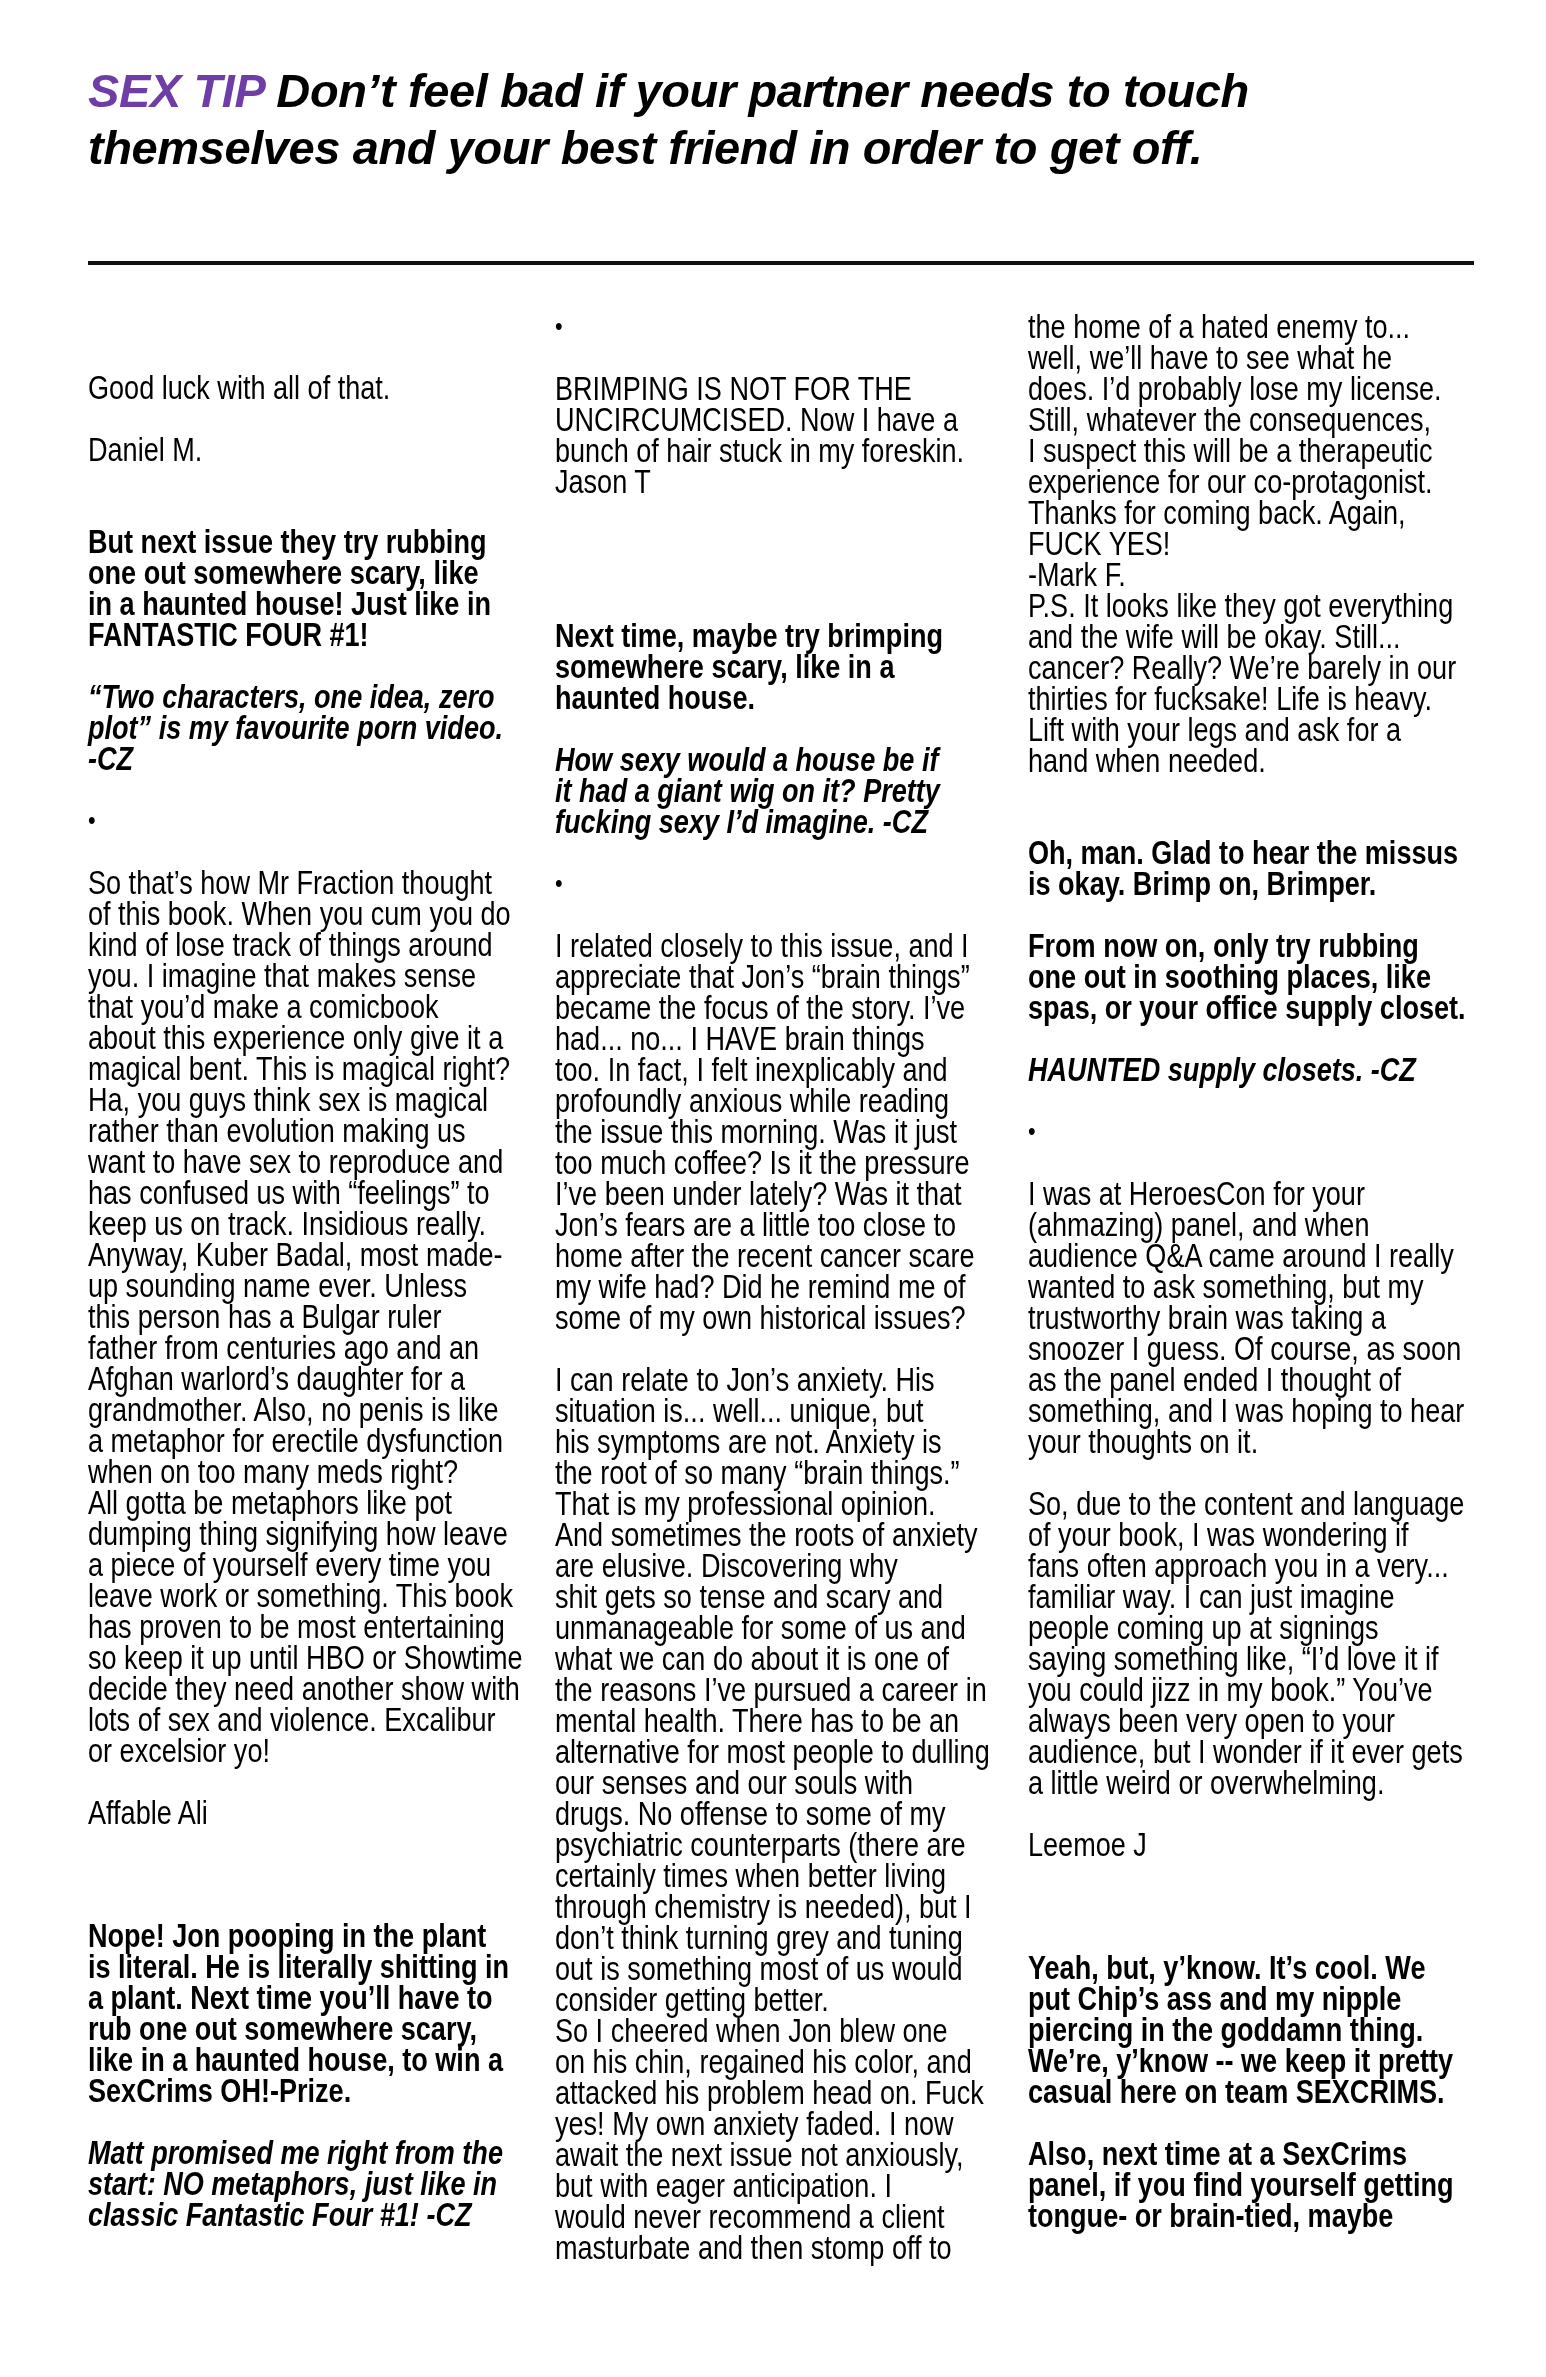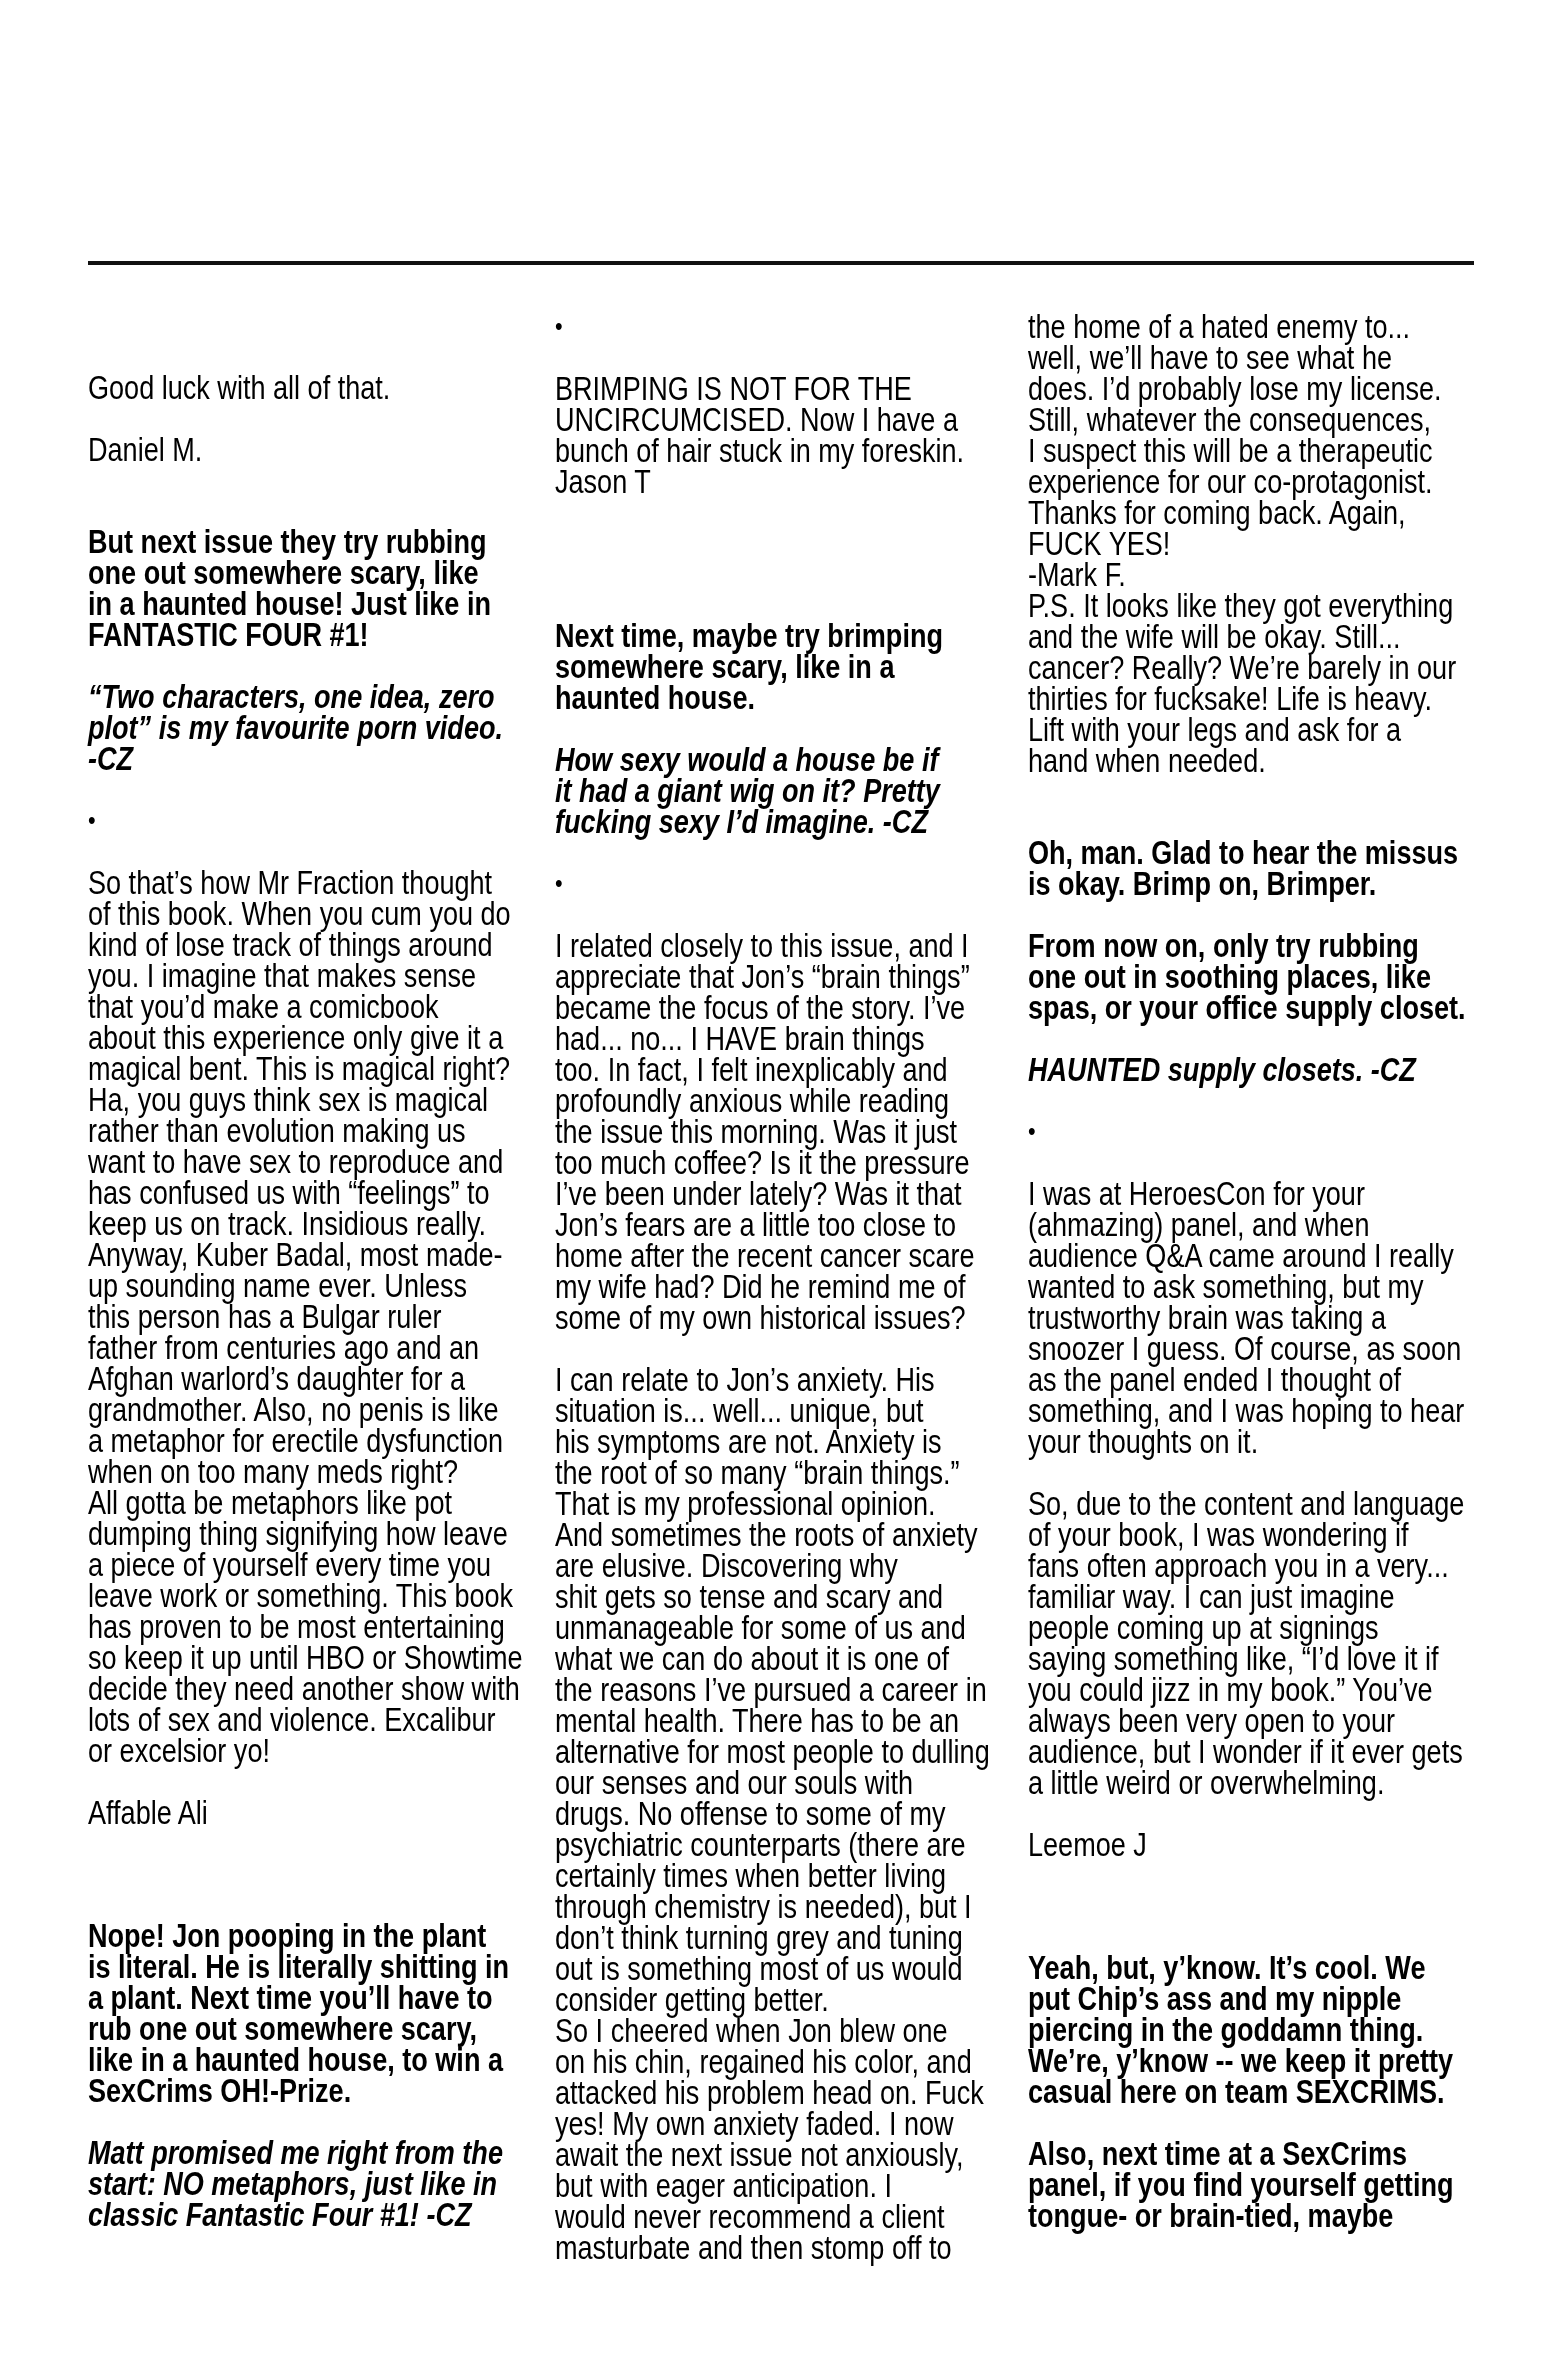--- a/index.html
+++ b/index.html
@@ -47,20 +47,21 @@
   .blk{white-space:pre-line;margin:0;}
   .blk.bold{font-weight:bold;}
   .blk.bolditalic{font-weight:bold;font-style:italic;}
   .blk.bullet{font-size:26.5px;}
 </style>
 </head>
 <body>
 
 <div id="page">
 
+  <div id="sex-tip-header"><span class="tip-label">SEX TIP</span><span> </span><span class="tip-text">Don’t feel bad if your partner needs to touch themselves and your best friend in order to get off.</span></div>
 
   <div id="header-divider"></div>
 
   <div class="col col-1">
       <div class="blk gap" style="height: 61px;"></div>
       <div class="blk normal">Good luck with all of that.</div>
       <div class="blk gap" style="height: 31px;"></div>
       <div class="blk normal">Daniel M.</div>
       <div class="blk gap" style="height: 61px;"></div>
       <div class="blk bold">But next issue they try rubbing

